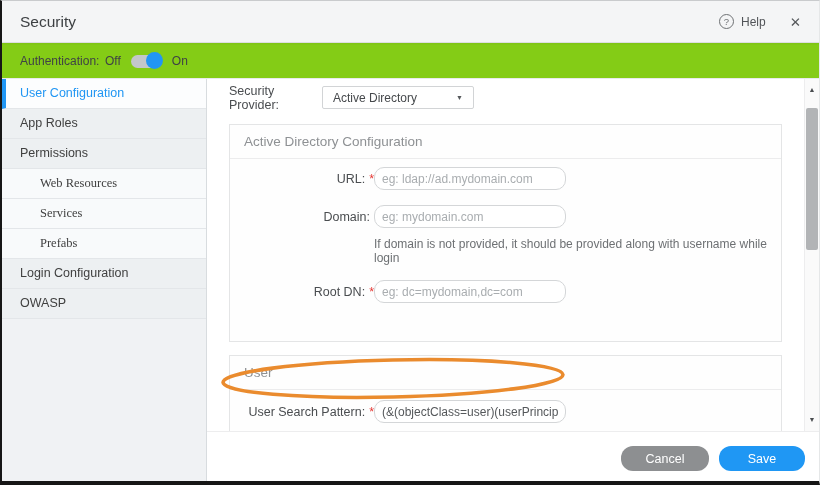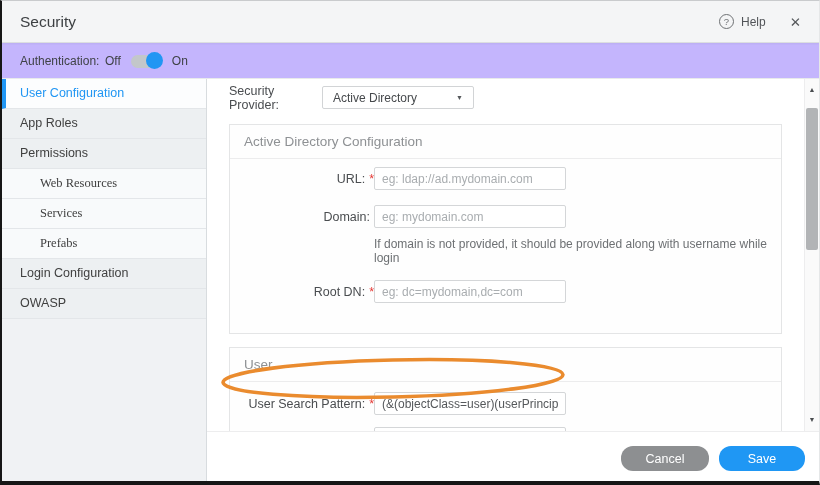--- a/index.html
+++ b/index.html
@@ -23,21 +23,21 @@
   .titlebar-right { margin-left:auto; display:flex; align-items:center; }
   .help-icon {
     width:15px; height:15px; border:1px solid #6e7174; border-radius:50%;
     font-size:9.5px; color:#6e7174; display:flex; align-items:center; justify-content:center;
   }
   .help-label { font-size:12px; color:#515458; margin-left:7px; cursor:pointer; }
   .close-icon { margin-left:24px; font-size:13.5px; color:#55585b; cursor:pointer; }
 
   
   .auth-row {
-    height:36px; background:#c4b5fd; border-bottom:1px solid #e8eaec;
+    height:36px; background:#84cc16; border-bottom:1px solid #e8eaec;
     display:flex; align-items:center; padding-left:18px; position:relative; z-index:2;
   }
   .auth-label { font-size:12px; color:#3f4246; width:85px; }
   .toggle-off-label,.toggle-on-label { font-size:12px; color:#3f4246; }
   .toggle { position:relative; width:31px; height:18px; margin:0 10px; cursor:pointer; }
   .toggle-track {
     position:absolute; left:0; top:3px; width:31px; height:13px;
     background:#c3c7ca; border-radius:7px;
   }
   .toggle-knob {
@@ -72,26 +72,26 @@
   .box { margin-left:22px; width:553px; background:#fefefe; border:1px solid #e4e5e6; }
   .box.ad-box { margin-top:13px; }
   .box.user-box { margin-top:13px; border-bottom:none; padding-bottom:30px; }
   .box-title {
     height:34px; line-height:34px; padding-left:14px;
     font-size:13.5px; color:#8e9194; border-bottom:1px solid #ececed;
   }
   .box-fields { padding:8px 14px 26px; }
   .user-box .box-fields { padding-top:10px; padding-bottom:0; }
   .field-row { display:flex; margin-bottom:15px; }
-  .field-row:last-child { margin-bottom:4px; }
+  .field-row:last-child { margin-bottom:12px; }
   .field-row.search-row { margin-bottom:12px; }
   .field-label { width:130px; font-size:12.5px; color:#4a4d50; padding-top:5px; flex:none;text-align:right; }
   .req { color:#e53935; margin-left:4px; }
   .text-input {
-    width:192px; height:23px; border:1px solid #d4d6d8; border-radius:2px; background:#fff;
+    width:192px; height:23px; border:1px solid #d4d6d8; border-radius:10px; background:#fff;
     font-family:"Liberation Sans","DejaVu Sans",sans-serif; font-size:12px; color:#55585b;
     padding:0 7px; outline:none;
   }
   .text-input::placeholder { color:#a9adb0; }
   .helper { font-size:12px; color:#6d7073; margin-top:9px; }
 
   .annotation { position:absolute; left:10px; top:277px; width:352px; height:45px; pointer-events:none; z-index:4; }
 
   
   .scrollbar {

